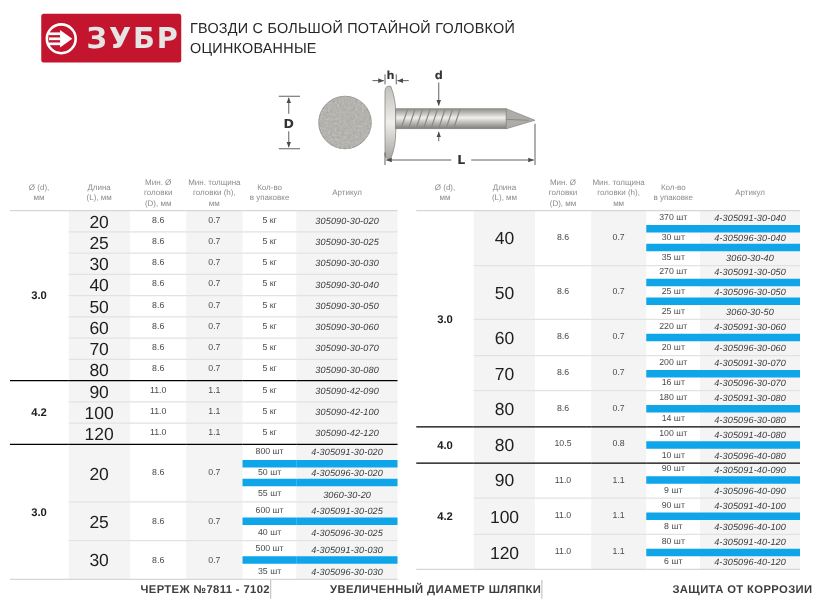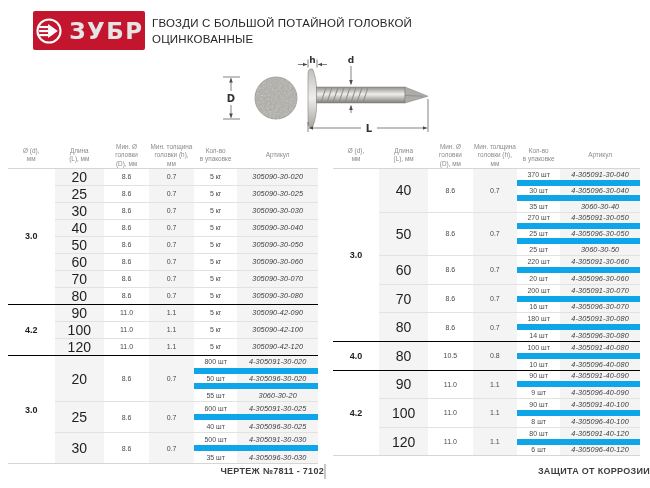--- a/index.html
+++ b/index.html
@@ -421,17 +421,18 @@
             <td class="c-qty bt-pack">6 шт</td>
             <td class="c-sku shade bt-pack">4-305096-40-120</td>
           </tr>
         </tbody>
       </table>
     </div>
 
   <div class="footer">
     <div class="footer-cell">ЧЕРТЕЖ №7811 - 7102</div>
     <div class="footer-sep"></div>
+    <div class="footer-cell">УВЕЛИЧЕННЫЙ ДИАМЕТР ШЛЯПКИ</div>
     <div class="footer-sep"></div>
     <div class="footer-cell">ЗАЩИТА ОТ КОРРОЗИИ</div>
   </div>
 
 </div>
 
 </body></html>

